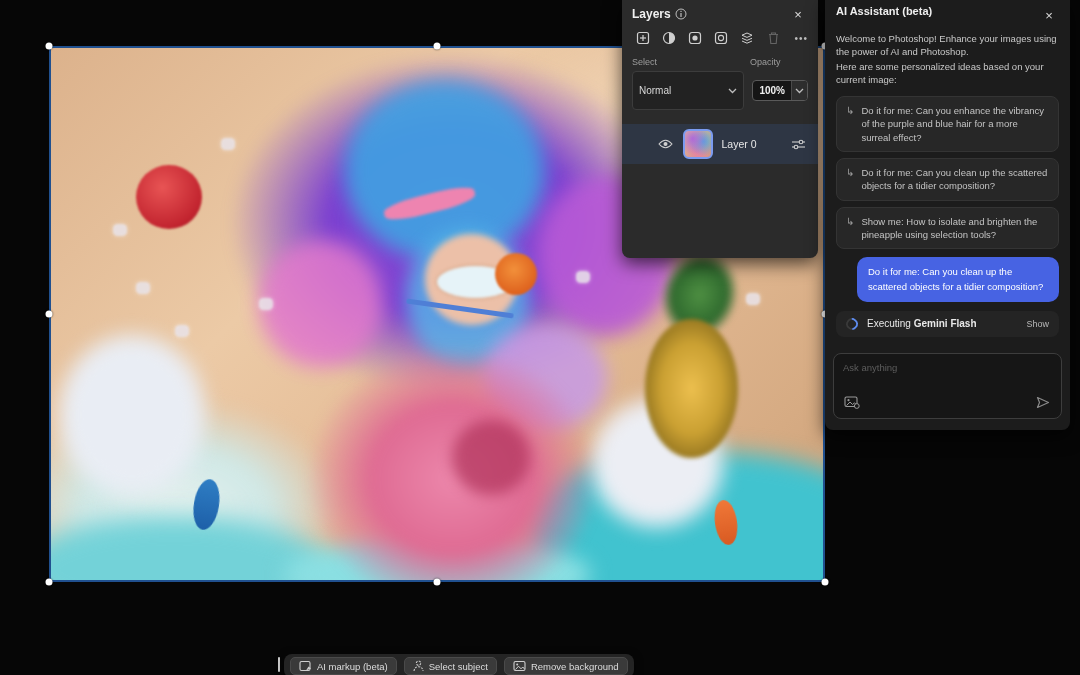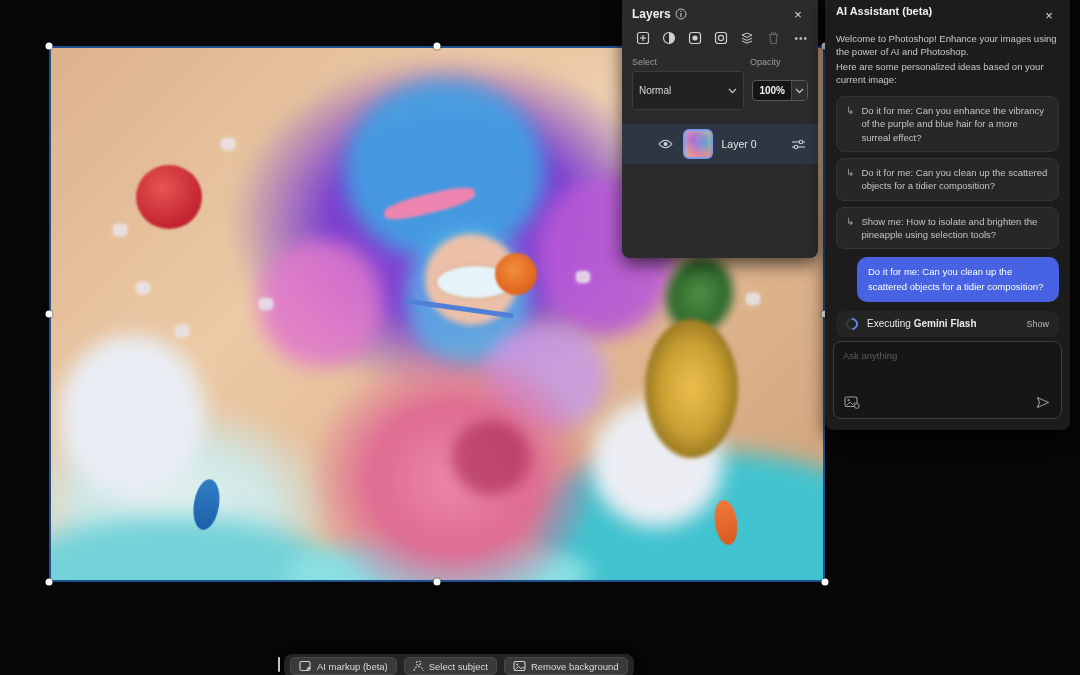--- a/index.html
+++ b/index.html
@@ -99,21 +99,21 @@
   .chip .chip-arrow { color:#9a9a9a; font-size:10px; flex:0 0 auto; }
   .user-bubble { margin:8px 0 0 21px; background:#4763e3; border-radius:10px;
     padding:8px 11px; font-size:9.5px; line-height:1.5; color:#ffffff; }
   .status-row { display:flex; align-items:center; gap:9px; margin-top:9px;
     background:#242424; border-radius:8px; padding:6px 10px; height:26px; }
   .spinner { width:12px; height:12px; border-radius:50%; border:2px solid #3a3a3a;
     border-top-color:#5e8cf0; border-right-color:#5e8cf0; transform:rotate(40deg); flex:0 0 auto; }
   .status-text { font-size:10px; color:#e8e8e8; }
   .status-text b { font-weight:bold; }
   .stop-btn { margin-left:auto; font-size:9px; color:#b8b8b8; cursor:pointer; }
-  .ai-input { position:absolute; left:8px; right:8px; bottom:11px; height:78px;
+  .ai-input { position:absolute; left:8px; right:8px; bottom:11px; height:66px;
     background:#161616; border:1px solid #3d3d3d; border-radius:8px; padding:8px 9px 26px; }
   .ai-input textarea { width:100%; height:100%; background:transparent; border:none; resize:none;
     outline:none; font-family:"Liberation Sans",sans-serif; font-size:9.5px; color:#dddddd; }
   .ai-input textarea::placeholder { color:#5d5d5d; }
   .ai-input .media-btn { position:absolute; left:8px; bottom:6px; }
   .ai-input .send-btn { position:absolute; right:8px; bottom:6px; }
 
   
   .taskbar-tick { position:absolute; left:278px; top:657px; width:2px; height:15px;
     background:#cfcfcf; border-radius:1px; z-index:10; }

